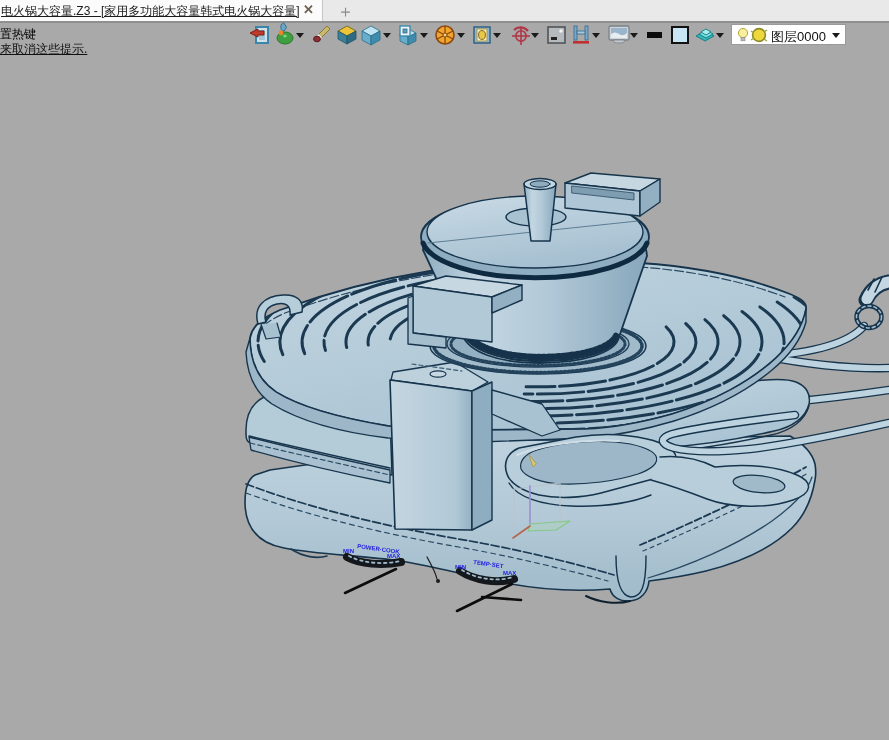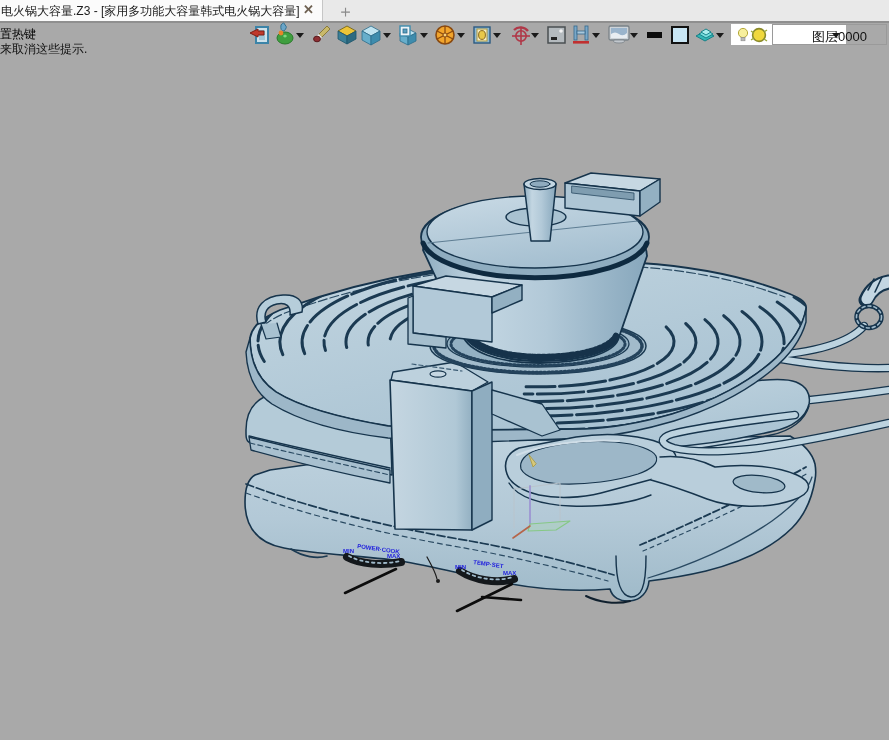--- a/index.html
+++ b/index.html
@@ -2,27 +2,27 @@
 <html><head>
 <meta charset="utf-8">
 <style>
   html,body{margin:0;padding:0;}
   body{width:889px;height:740px;overflow:hidden;background:#a9a9a9;
        font-family:"Liberation Sans", sans-serif;position:relative;}
   #tabbar{position:absolute;left:0;top:0;width:889px;height:21px;background:#e9e9e9;}
   #tabsep{position:absolute;left:0;top:21px;width:889px;height:2px;background:#8f8f8f;}
   #tab{position:absolute;left:0;top:0;width:322px;height:21px;background:#fbfbfb;
        border-right:1px solid #c6c6c6;}
-  #tabtitle{position:absolute;left:1px;top:3px;font-size:12px;color:#1b1b1b;white-space:nowrap;}
+  #tabtitle{position:absolute;left:1px;top:3px;font-size:12px;color:#1b1b1b;white-space:nowrap;text-decoration:underline;}
   #tabx{position:absolute;left:303px;top:2px;font-size:13px;font-weight:bold;color:#6e6152;}
   #tabplus{position:absolute;left:337px;top:0px;font-size:17px;color:#8a8a8a;}
   #hint1{position:absolute;left:0px;top:26px;font-size:12px;color:#000000;}
-  #hint2{position:absolute;left:0px;top:41px;font-size:12px;color:#111;}
+  #hint2{position:absolute;left:0px;top:41px;font-size:12px;color:#111;text-decoration:underline;}
   #combo{position:absolute;left:731px;top:24px;width:115px;height:21px;
-         border:1px solid #9a9a9a;box-sizing:border-box;margin-left:41px;}
+         border:1px solid #9a9a9a;box-sizing:border-box;}
   #combotext{position:absolute;left:39px;top:3px;font-size:13px;color:#111;}
   svg{position:absolute;left:0;top:0;}
 </style>
 </head>
 <body>
 <svg id="scene" width="889" height="740" viewBox="0 0 889 740">
 <defs>
   <linearGradient id="gPot" x1="0" y1="0" x2="1" y2="0">
     <stop offset="0" stop-color="#8fadc0"></stop>
         <stop offset="0.25" stop-color="#c3d6e2"></stop>

